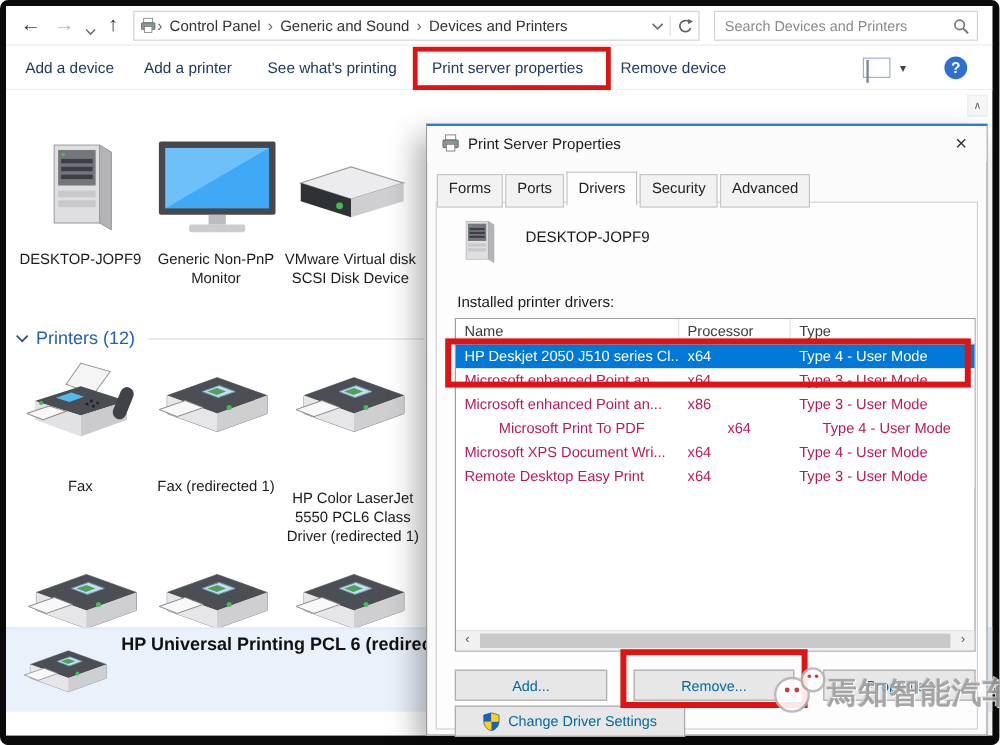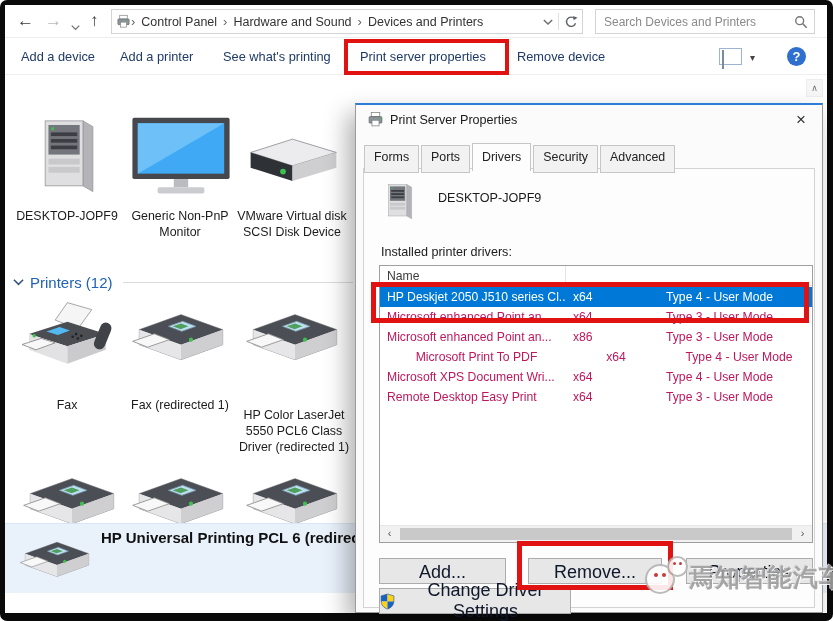--- a/index.html
+++ b/index.html
@@ -59,35 +59,35 @@
   .dlg-tabs{position:absolute;left:8px;top:38px;display:flex;z-index:3;}
   .dlg-tab{border:1px solid #c6c6c6;background:#f2f2f2;padding:4px 9px 4px 9px;font-size:12.4px;color:#222;
            margin-right:2px;position:relative;top:2px;}
   .dlg-tab.active{background:#fdfdfd;top:0;padding-top:6px;padding-bottom:7px;border-bottom:none;z-index:4;}
   .dlg-panel{position:absolute;left:7px;right:7px;top:63px;bottom:4px;background:#fdfdfd;border:1px solid #d3d3d3;}
 
   .dlg-server-label{position:absolute;left:82px;top:86px;font-size:12.6px;color:#1a1a1a;}
   .dlg-list-label{position:absolute;left:25px;top:140px;font-size:12.6px;color:#1a1a1a;}
 
   .listbox{position:absolute;left:23px;top:160px;width:434px;height:278px;background:#fff;border:1px solid #9f9f9f;}
-  .lv-header{position:absolute;left:0;top:0;right:0;height:20px;display:flex;border-bottom:1px solid #e4e4e4;background:#fff;flex-direction:column;}
+  .lv-header{position:absolute;left:0;top:0;right:0;height:20px;display:flex;border-bottom:1px solid #e4e4e4;background:#fff;}
   .lv-hcell{font-size:12.2px;color:#3c3c3c;padding:3px 0 0 7px;border-right:1px solid #e4e4e4;}
   .lv-row{position:absolute;left:0;right:0;height:20px;display:flex;background:#fff;}
   .lv-row.selected{background:#0078d7;}
   .lv-cell{font-size:12.2px;color:#be185d;padding:3px 0 0 7px;white-space:nowrap;overflow:hidden;}
   .lv-row.selected .lv-cell{color:#fff;}
   .c-name{width:186px;}
   .c-proc{width:93px;}
   .c-type{flex:1;}
 
   .hscroll{position:absolute;left:0;right:0;bottom:0;height:17px;background:#f1f1f1;border-top:1px solid #e6e6e6;}
   .hs-arrow{position:absolute;top:0;width:17px;height:16px;color:#555;font-size:11px;text-align:center;line-height:15px;}
   .hs-thumb{position:absolute;left:20px;right:20px;top:2px;height:12px;background:#c9c9c9;}
 
-  .btn{position:absolute;height:26px;background:#e7e7e7;border:1px solid #acacac;font-size:18px;color:#0f172a;
+  .btn{position:absolute;height:26px;background:#e7e7e7;border:1px solid #acacac;font-size:12px;color:#0369a1;
        text-align:center;line-height:24px;cursor:default;}
   .btn .lbl{display:inline-block;vertical-align:middle;line-height:normal;}
   .btn-shield{display:flex;align-items:center;justify-content:center;gap:6px;line-height:normal;}
 
   
   .redbox{position:absolute;border:5px solid #e01212;background:transparent;z-index:10;}
   .redbox.thin{border-width:4px;}
 
   
   .watermark{position:absolute;left:645px;top:556px;z-index:11;display:flex;align-items:center;opacity:.9;}
@@ -199,21 +199,21 @@
 
       <div class="addressbar">
         <span style="display:flex;color:#5d6066;">
           <svg width="15" height="15">
               <use href="#sym-flatprinter"></use>
             </svg>
         </span>
         <span class="crumb-sep">›</span>
         <span class="crumb">Control Panel</span>
         <span class="crumb-sep">›</span>
-        <span class="crumb">Hardware and Sound</span>
+        <span class="crumb">Generic and Sound</span>
         <span class="crumb-sep">›</span>
         <span class="crumb">Devices and Printers</span>
         <span class="addr-right">
           <span style="display:flex;color:#6e6e6e;">
             <svg width="10" height="8">
                 <use href="#sym-chevron-down"></use>
               </svg>
           </span>
           <span class="divider"></span>
           <span style="display:flex;color:#5f6368;">

